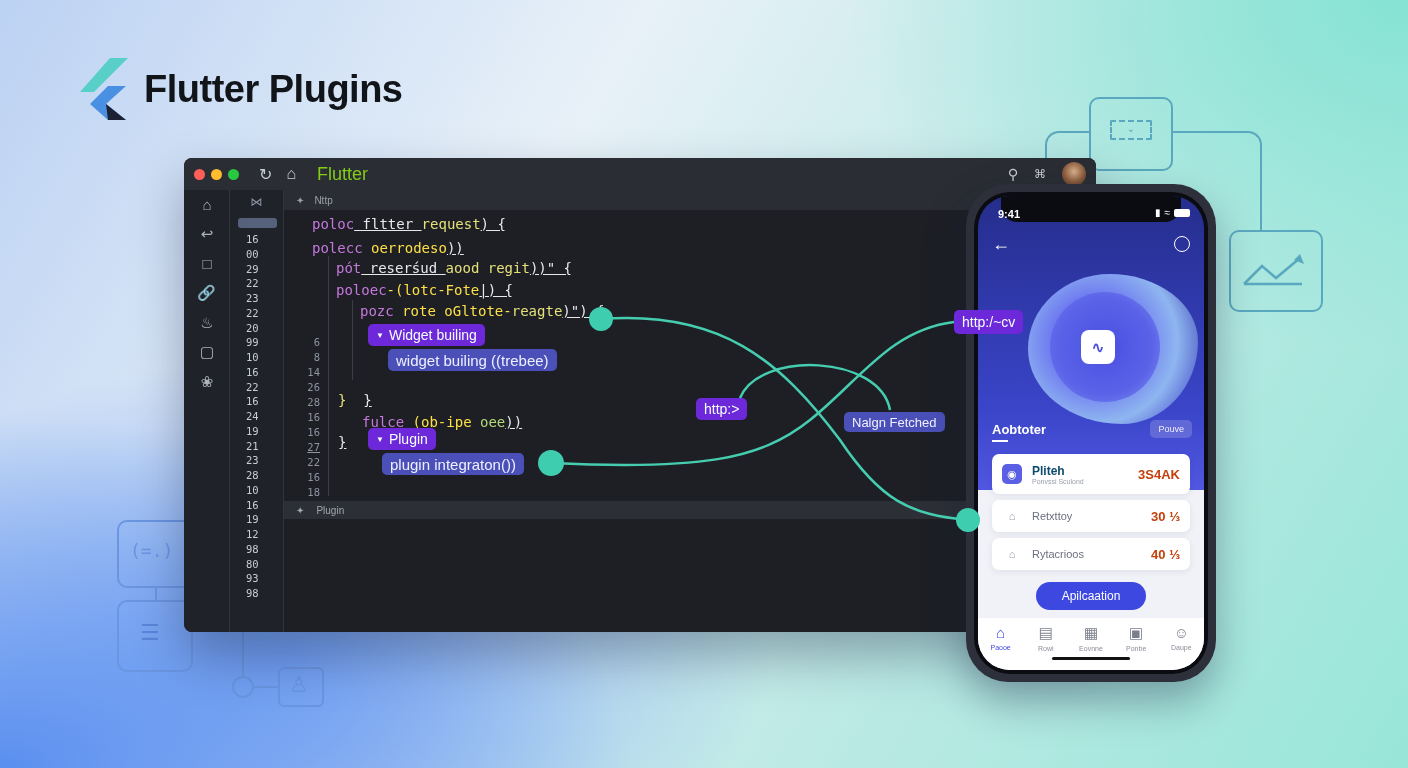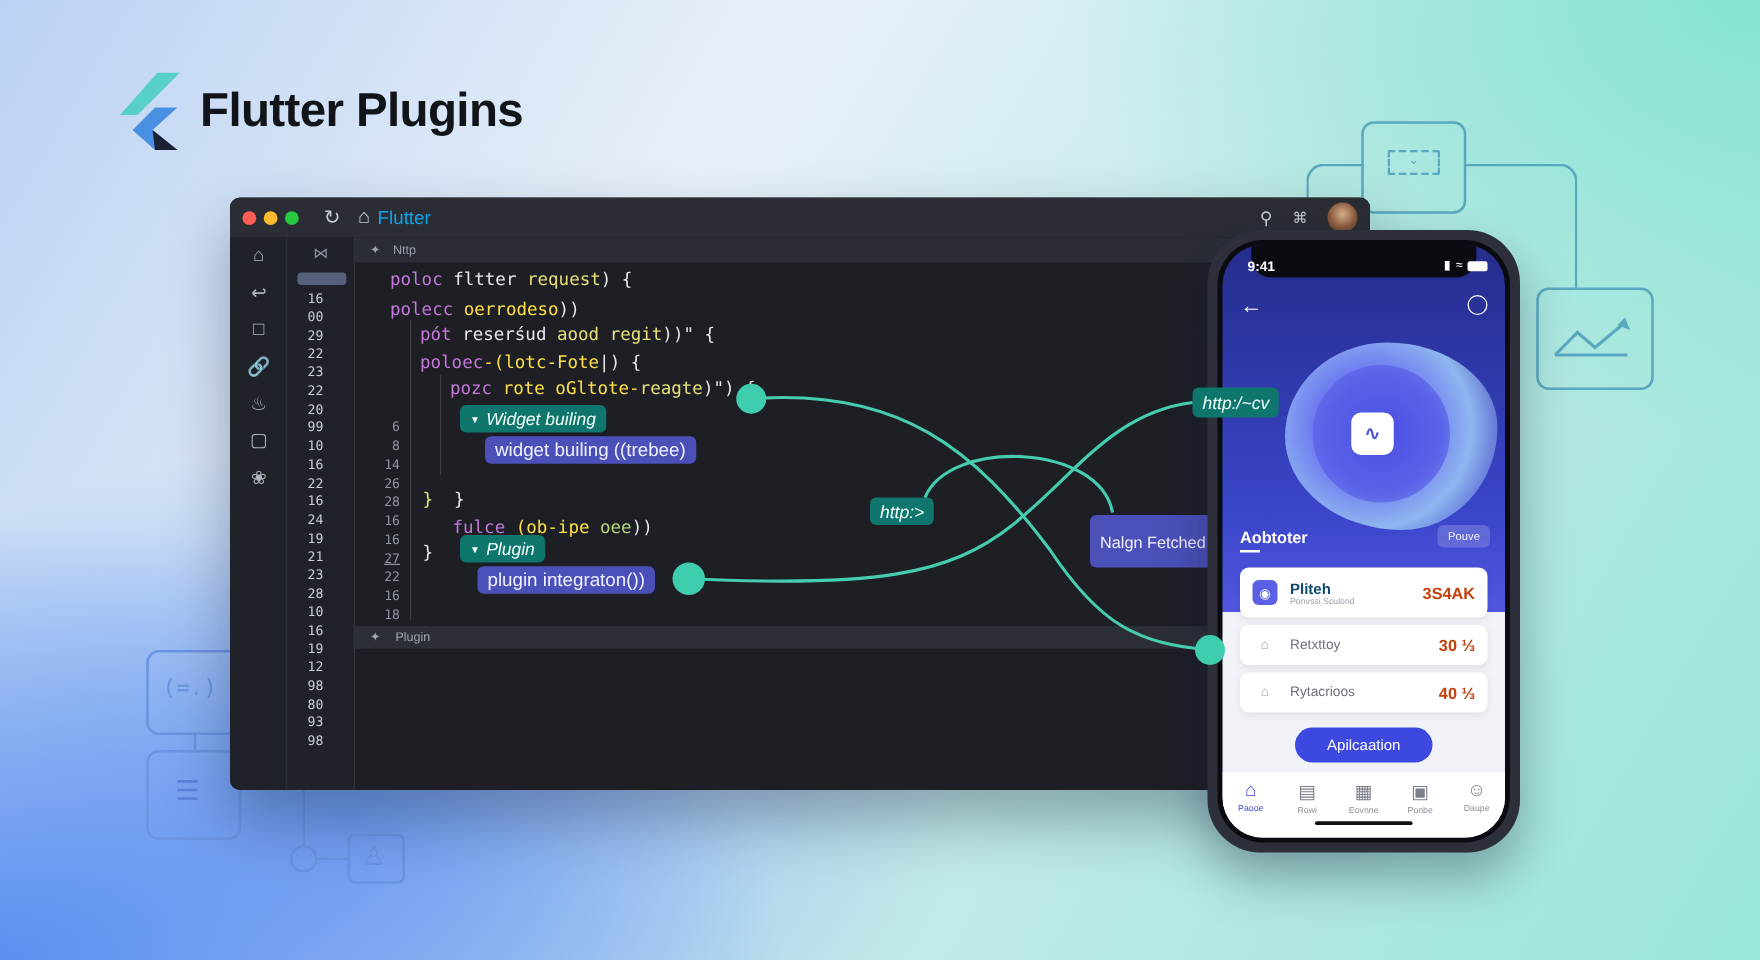--- a/index.html
+++ b/index.html
@@ -9,39 +9,39 @@
     font-family: "Liberation Sans", "DejaVu Sans", sans-serif;
     background:
       radial-gradient(ellipse 900px 500px at 0% 100%, #5a8ff0 0%, rgba(90,143,240,0) 70%),
       radial-gradient(ellipse 700px 420px at 20% 85%, #7fa9f2 0%, rgba(127,169,242,0) 70%),
       radial-gradient(ellipse 800px 500px at 100% 0%, #86e3d4 0%, rgba(134,227,212,0) 70%),
       linear-gradient(120deg, #bcd2f3 0%, #e8f1f8 35%, #bfeae6 65%, #98e6d8 100%);
   }
   .abs { position: absolute; }
 
   
-  .brand { left: 96px; top: 58px; display: flex; align-items: center; gap: 14px; }
+  .brand { left: 80px; top: 58px; display: flex; align-items: center; gap: 14px; }
   .brand-title { font-size: 38px; font-weight: bold; color: #111418; letter-spacing: -0.5px; }
 
   
   .deco { position: absolute; border: 2px solid #5aa8bf; border-radius: 10px; }
   .deco-l { border-color: #6a95e0; }
 
   
   .ide {
     left: 184px; top: 158px; width: 912px; height: 474px;
     background: #1d1f25; border-radius: 8px; overflow: hidden;
     box-shadow: 0 24px 50px rgba(20,30,60,0.35);
   }
   .ide-titlebar {
     height: 32px; background: #2a2d34; display: flex; align-items: center;
     padding-left: 10px; position: relative;
   }
   .dot { width: 11px; height: 11px; border-radius: 50%; margin-right: 6px; }
-  .ide-title { color: #0ea5e9; font-size: 15px; margin-left: 6px; }
+  .ide-title { color: #84cc16; font-size: 18px; margin-left: 21px; }
   .tb-icon { color: #c8ccd4; font-size: 16px; margin-left: 14px; }
   .tb-right { position: absolute; right: 10px; top: 4px; display: flex; align-items: center; gap: 16px; }
   .avatar {
     width: 24px; height: 24px; border-radius: 50%;
     background: radial-gradient(circle at 50% 40%, #d9b08c 0%, #8a5a3c 55%, #4a3022 100%);
   }
   .activity-bar {
     position: absolute; left: 0; top: 32px; width: 46px; bottom: 0;
     background: #1f2228; border-right: 1px solid #30343c;
   }
@@ -61,29 +61,29 @@
     position: absolute; left: 100px; right: 0; top: 343px; height: 18px;
     background: #2c2f36; color: #a0a6b0; font-size: 10px; display: flex; align-items: center; padding-left: 12px; gap: 12px;
   }
   .editor { position: absolute; left: 100px; right: 0; top: 52px; bottom: 0; }
   .code-line {
     position: absolute; font-family: "DejaVu Sans Mono", monospace; font-size: 14px;
     white-space: pre; color: #d8dce3;
   }
   .inner-ln { position: absolute; font-family: "DejaVu Sans Mono", monospace; font-size: 10.5px; color: #8e94a0; width: 28px; text-align: right; }
   .k { color: #c678dd; }
-  .f { color: #e6e8ec; }
+  .f { color: #e6e8ec; text-decoration: underline; }
   .y { color: #e5e07a; }
   .c { color: #fde047; }
   .g { color: #b6d97a; }
   .indent-guide { position: absolute; width: 1px; background: #3a3e47; }
 
   .pill-teal {
-    position: absolute; background: #0f766e; color: #f3fffb; border-radius: 5px;
-    font-size: 14px; padding: 0 8px; height: 22px; display: flex; align-items: center; gap: 5px; font-style: italic;
+    position: absolute; background: #6d28d9; color: #f3fffb; border-radius: 5px;
+    font-size: 14px; padding: 0 8px; height: 22px; display: flex; align-items: center; gap: 5px;
   }
   .pill-blue {
     position: absolute; background: #4b50b9; color: #eef0ff; border-radius: 5px;
     font-size: 15px; padding: 0 8px; height: 22px; display: flex; align-items: center;
   }
   .node { position: absolute; width: 24px; height: 24px; border-radius: 50%; background: #3fcdb0; }
 
   
   .wires { position: absolute; left: 0; top: 0; width: 1408px; height: 768px; pointer-events: none; }
 
@@ -268,21 +268,21 @@
     </div>
     <div class="pill-blue" style="left:104px;top:139px;">widget builing ((trebee)</div>
 
     <div class="pill-teal" style="left:84px;top:218px;">
       <span style="font-size:8px;">▼</span>
       <span>Plugin</span>
     </div>
     <div class="pill-blue" style="left:98px;top:243px;">plugin integraton())</div>
 
     <div class="pill-teal" style="left:412px;top:188px;">http:&gt;</div>
-    <div class="pill-blue" style="left:588px;top:202px;height:42px;font-size:13px;">Nalgn Fetched</div>
+    <div class="pill-blue" style="left:560px;top:202px;height:20px;font-size:13px;">Nalgn Fetched</div>
   </div>
 
   <div class="panelbar">
     <span>✦</span>
     <span>Plugin</span>
   </div>
 </div>
 
 <div class="abs phone">
   <div class="phone-inner">

